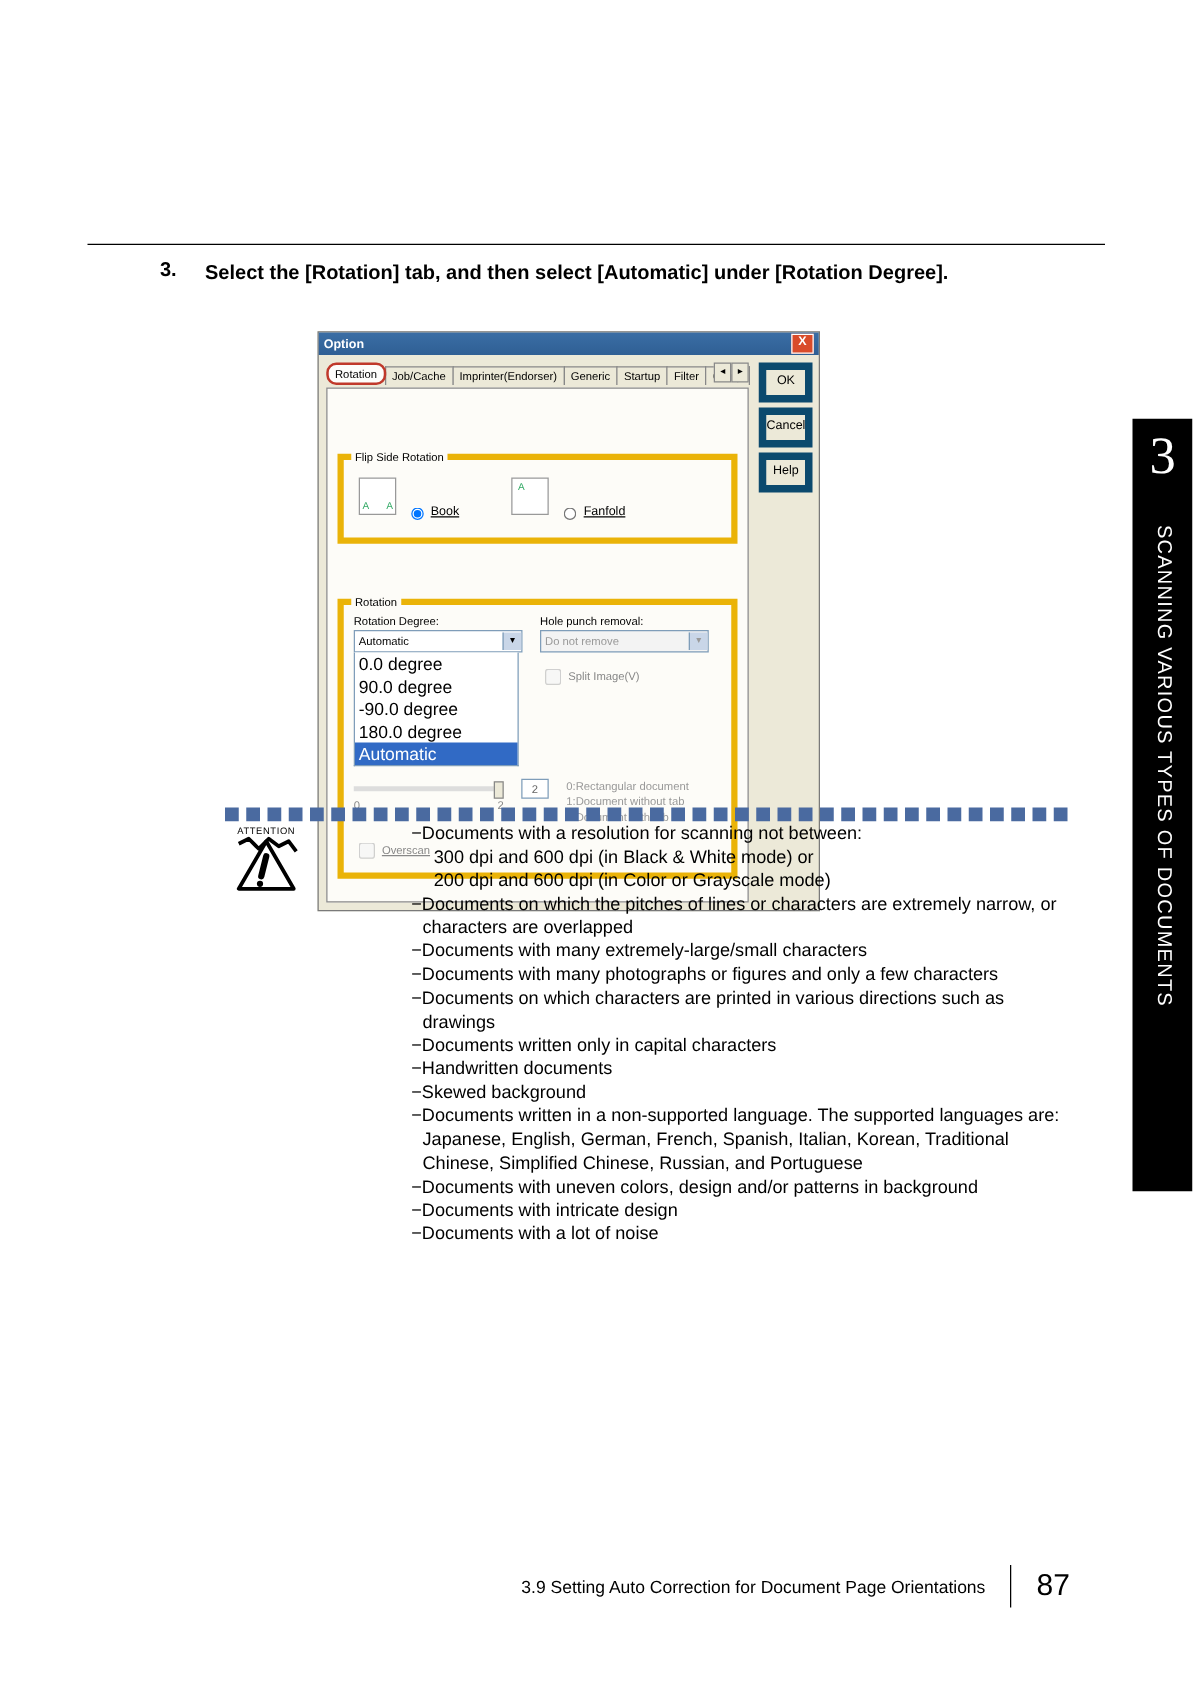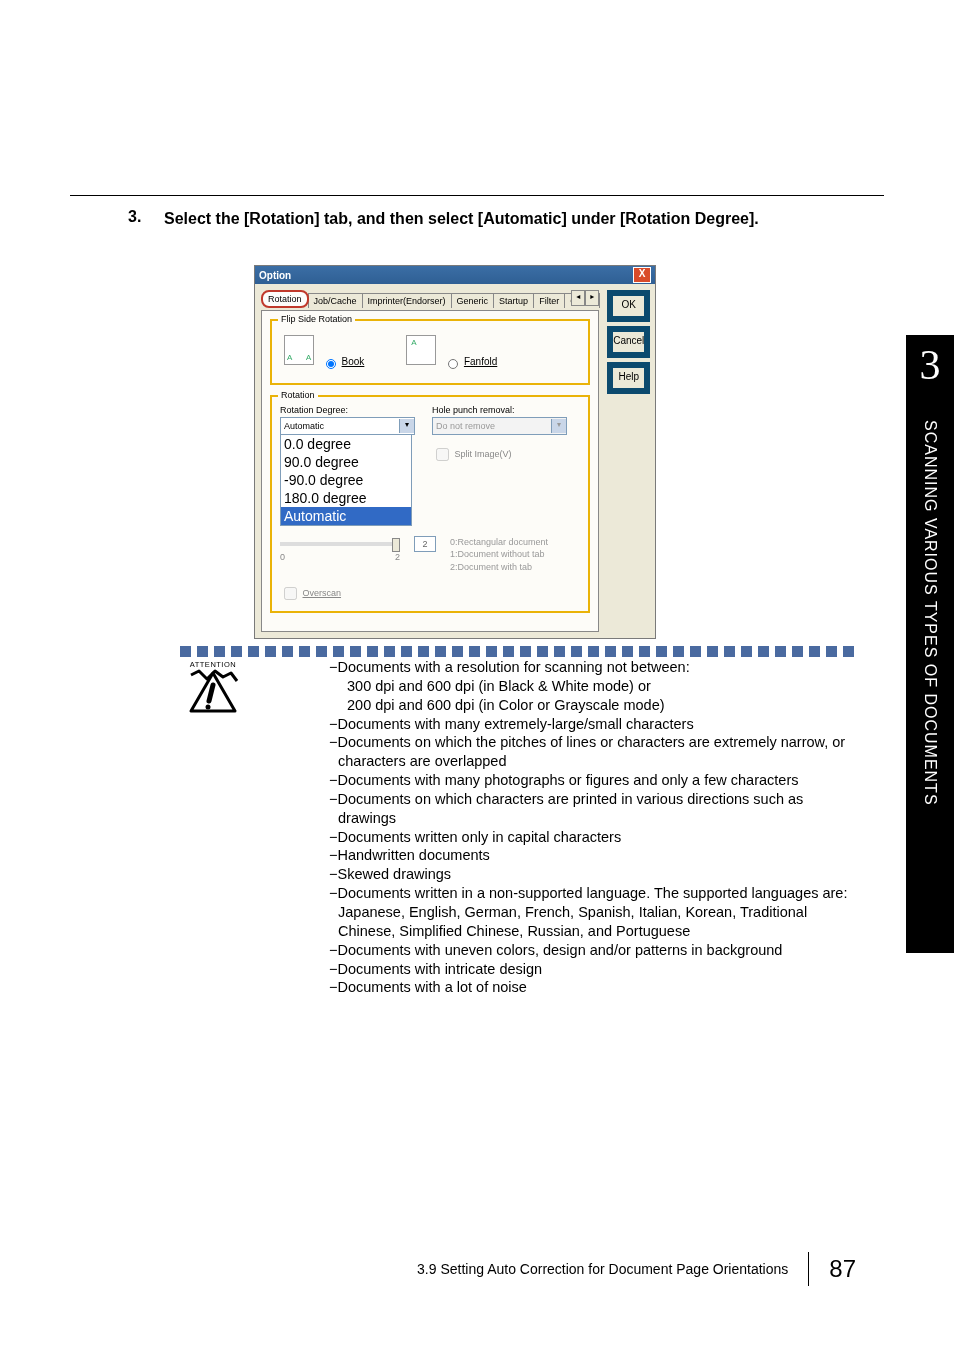--- a/index.html
+++ b/index.html
@@ -120,24 +120,25 @@
     line-height: 12px;
     font-size: 8px;
   }
   .tab-content {
     border: 1px solid #888;
     padding: 8px;
     background: #fdfcf8;
     min-height: 300px;
   }
   .fieldset {
-    border: 2px solid #eab308;
+    border: 5px solid #eab308;
     padding: 8px;
     margin-bottom: 10px;
     position: relative;
+    margin-top: 44px;
   }
   .fieldset-title {
     position: absolute;
     top: -7px; left: 6px;
     background: #fdfcf8;
     padding: 0 3px;
     font-size: 9px;
   }
   .flip-row {
     display: flex;
@@ -520,27 +521,27 @@
       <path d="M28 4 L6 42 L50 42 Z" stroke="#000" stroke-width="3" fill="none" stroke-linejoin="round"></path>
       <line x1="28" y1="16" x2="24" y2="32" stroke="#000" stroke-width="5" stroke-linecap="round"></line>
       <circle cx="23" cy="38" r="2.5" fill="#000"></circle>
     </svg>
   </div>
 
   <div class="attention-body">
     <div class="sub">−<span>Documents with a resolution for scanning not between:</span></div>
     <div class="subsub">300 dpi and 600 dpi (in Black &amp; White mode) or</div>
     <div class="subsub">200 dpi and 600 dpi (in Color or Grayscale mode)</div>
+    <div class="sub">−<span>Documents on which the pitches of lines or characters are extremely narrow, or characters are overlapped</span></div>
     <div class="sub">−<span>Documents with many extremely-large/small characters</span></div>
-    <div class="sub">−<span>Documents on which the pitches of lines or characters are extremely narrow, or characters are overlapped</span></div>
     <div class="sub">−<span>Documents with many photographs or figures and only a few characters</span></div>
     <div class="sub">−<span>Documents on which characters are printed in various directions such as drawings</span></div>
     <div class="sub">−<span>Documents written only in capital characters</span></div>
     <div class="sub">−<span>Handwritten documents</span></div>
-    <div class="sub">−<span>Skewed drawings</span></div>
+    <div class="sub">−<span>Skewed background</span></div>
     <div class="sub">−<span>Documents written in a non-supported language. The supported languages are: Japanese, English, German, French, Spanish, Italian, Korean, Traditional Chinese, Simplified Chinese, Russian, and Portuguese</span></div>
     <div class="sub">−<span>Documents with uneven colors, design and/or patterns in background</span></div>
     <div class="sub">−<span>Documents with intricate design</span></div>
     <div class="sub">−<span>Documents with a lot of noise</span></div>
   </div>
 
   <div class="side-tab">
     <div class="side-num">3</div>
     <div class="side-text">SCANNING VARIOUS TYPES OF DOCUMENTS</div>
   </div>

